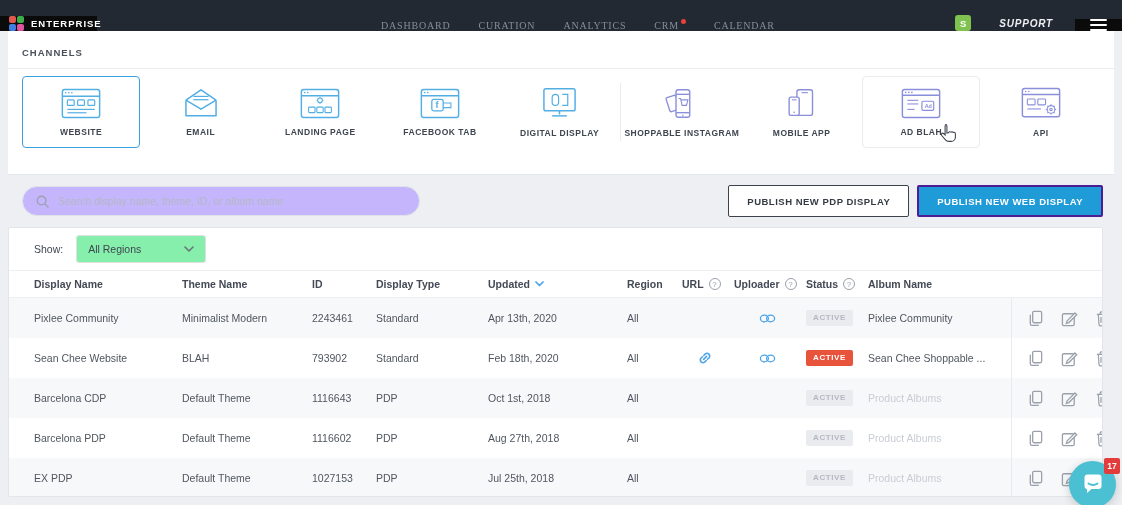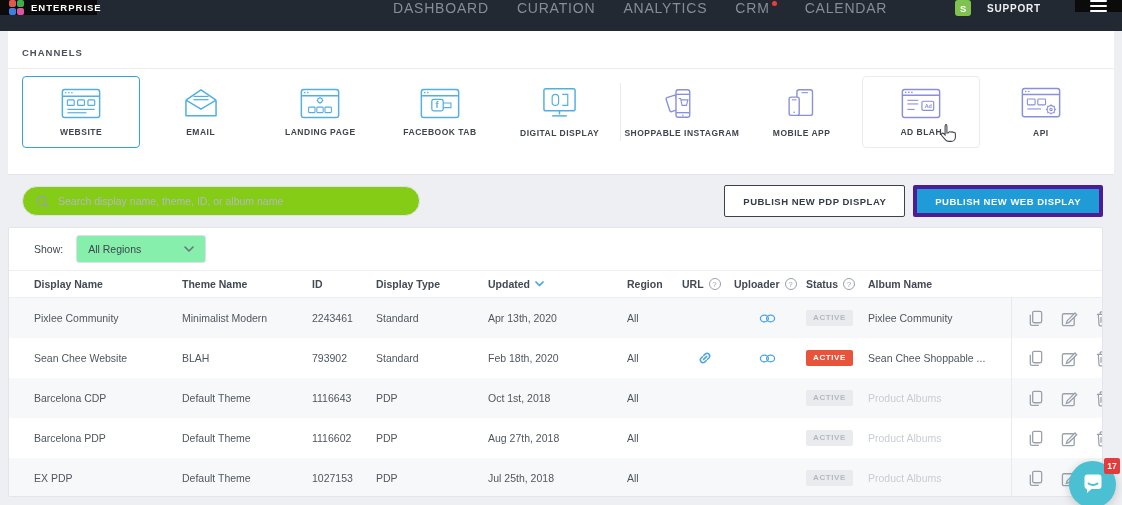--- a/index.html
+++ b/index.html
@@ -1,35 +1,35 @@
 <!DOCTYPE html>
 <html><head>
 <meta charset="utf-8">
 <style>
   * { margin:0; padding:0; box-sizing:border-box; }
   html,body { width:1122px; height:505px; overflow:hidden;
     font-family:"Liberation Sans","DejaVu Sans",sans-serif;
     background:#edeff2; }
 
   
-  .nav { height:31px; background:#232933; display:flex; align-items:flex-start; position:relative;gap:12px; }
+  .nav { height:31px; background:#232933; display:flex; align-items:flex-end; position:relative; }
   .logo-block { width:97px; background:#0b0b0c; display:flex; align-items:center; padding:0 9px; flex:0 0 auto; }
   .logo-grid { width:15px; height:15px; display:grid; grid-template-columns:7px 7px; grid-template-rows:7px 7px; gap:1px; }
   .logo-grid span { border-radius:2px; display:block; }
   .lg1{background:#e0584e}.lg2{background:#3fae49}.lg3{background:#3f7fe0}.lg4{background:#e055a0}
   .brand { color:#fff; font-size:9.5px; font-weight:bold; letter-spacing:1px; margin-left:7px; }
   .nav-items { display:flex; margin-left:270px; }
-  .nav-item { display:flex; align-items:center; padding:0 14px; font-size:14px; letter-spacing:0.8px;
-    color:#868d98; cursor:pointer; position:relative; }
+  .nav-item { display:flex; align-items:center; padding:0 14px; font-size:10px; letter-spacing:0.8px;
+    color:#868d98; cursor:pointer; position:relative;font-family:Liberation Serif, serif; }
   .nav-item.active { color:#fff; font-weight:bold; box-shadow:inset 0 -3px 0 #35a3e0; }
   .nav-dot { width:5px; height:5px; border-radius:50%; background:#e8403a; display:inline-block; margin:-9px 0 0 2px; }
   .nav-right { margin-left:auto; display:flex; align-items:center; }
   .user-badge { width:16px; height:16px; border-radius:3px; background:#7fc24f; color:#fff; font-size:9.5px;
     font-weight:bold; display:flex; align-items:center; justify-content:center; cursor:pointer; }
-  .support { color:#eef0f3; font-size:10px; letter-spacing:0.8px; font-weight:bold; margin:0 22px 0 16px; cursor:pointer; }
+  .support { color:#eef0f3; font-size:10px; letter-spacing:0.8px; font-weight:bold; margin:0 22px 0 28px; cursor:pointer;font-style:italic; }
   .burger-block { width:47px; background:#0b0b0c; display:flex; flex-direction:column; align-items:center;
     justify-content:center; gap:3px; cursor:pointer; }
   .burger-block i { display:block; width:17px; height:2px; background:#fff; border-radius:1px; }
 
   
   .channels-panel { background:#fff; margin:0 8px; height:144px; border-bottom:1px solid #e3e6ea; }
   .channels-head { padding:11px 14px 8px; border-bottom:1px solid #ededf0; }
   .channels-label { font-size:9.5px; font-weight:bold; letter-spacing:1px; color:#4a505a; }
   .channels-row { display:flex; align-items:center; justify-content:space-between; padding:7px 14px 0; }
   .channel { width:118px; height:72px; display:flex; flex-direction:column; align-items:center;
@@ -38,30 +38,30 @@
   .channel.hovered  { border-color:#ebebf0; }
   .channel .c-label { font-size:8.5px; font-weight:bold; letter-spacing:0.5px; color:#3f4650; white-space:nowrap; }
   .c-blue   { color:#53aee4; }
   .c-purple { color:#8a8fdc; }
   .channel svg { display:block; }
   .group-divider { width:1px; height:58px; background:#e8eaee; flex:0 0 auto; }
   .cursor-hand { position:absolute; right:22px; bottom:4px; }
 
   
   .toolbar { height:52px; position:relative; }
-  .search-pill { position:absolute; left:22px; top:11px; width:398px; height:30px; background:#84cc16;
+  .search-pill { position:absolute; left:22px; top:11px; width:398px; height:30px; background:#c4b5fd;
     border:1px solid #dfe3e8; border-radius:15px; display:flex; align-items:center; padding:0 12px; gap:8px; }
   .search-pill input { border:none; outline:none; flex:1; font-size:10.5px; color:#4a505a; background:transparent;
     font-family:"Liberation Sans","DejaVu Sans",sans-serif; }
   .search-pill input::placeholder { color:#b3b9c1; }
   .toolbar-buttons { position:absolute; right:19px; top:10px; display:flex; gap:8px; }
   .btn { height:32px; display:flex; align-items:center; justify-content:center; font-size:9.5px; font-weight:bold;
     letter-spacing:0.5px; border-radius:2px; cursor:pointer; padding:0 18px; }
   .btn-outline { background:#fff; border:1px solid #3c424c; color:#343a44; }
-  .btn-primary { background:#1f9bd8; border:4px solid #4c1d95; color:#fff; }
+  .btn-primary { background:#1f9bd8; border:2px solid #4c1d95; color:#fff; }
 
   
   .table-panel { background:#fff; margin:0 19px 0 8px; height:270px; border:1px solid #e2e5e9; border-radius:2px;
     overflow:hidden; }
   .filter-row { height:42px; display:flex; align-items:center; padding-left:25px; gap:13px; }
   .filter-label { font-size:10.5px; color:#3f4650; }
   .dropdown { width:130px; height:28px; border:1px solid #dde1e6; border-radius:3px; display:flex; align-items:center;
     justify-content:space-between; padding:0 11px; cursor:pointer; background:#86efac; }
   .dropdown .dd-value { font-size:10.5px; color:#3f4650; }
   .thead { height:28px; display:flex; align-items:center; padding-left:25px; border-top:1px solid #eceef1;

